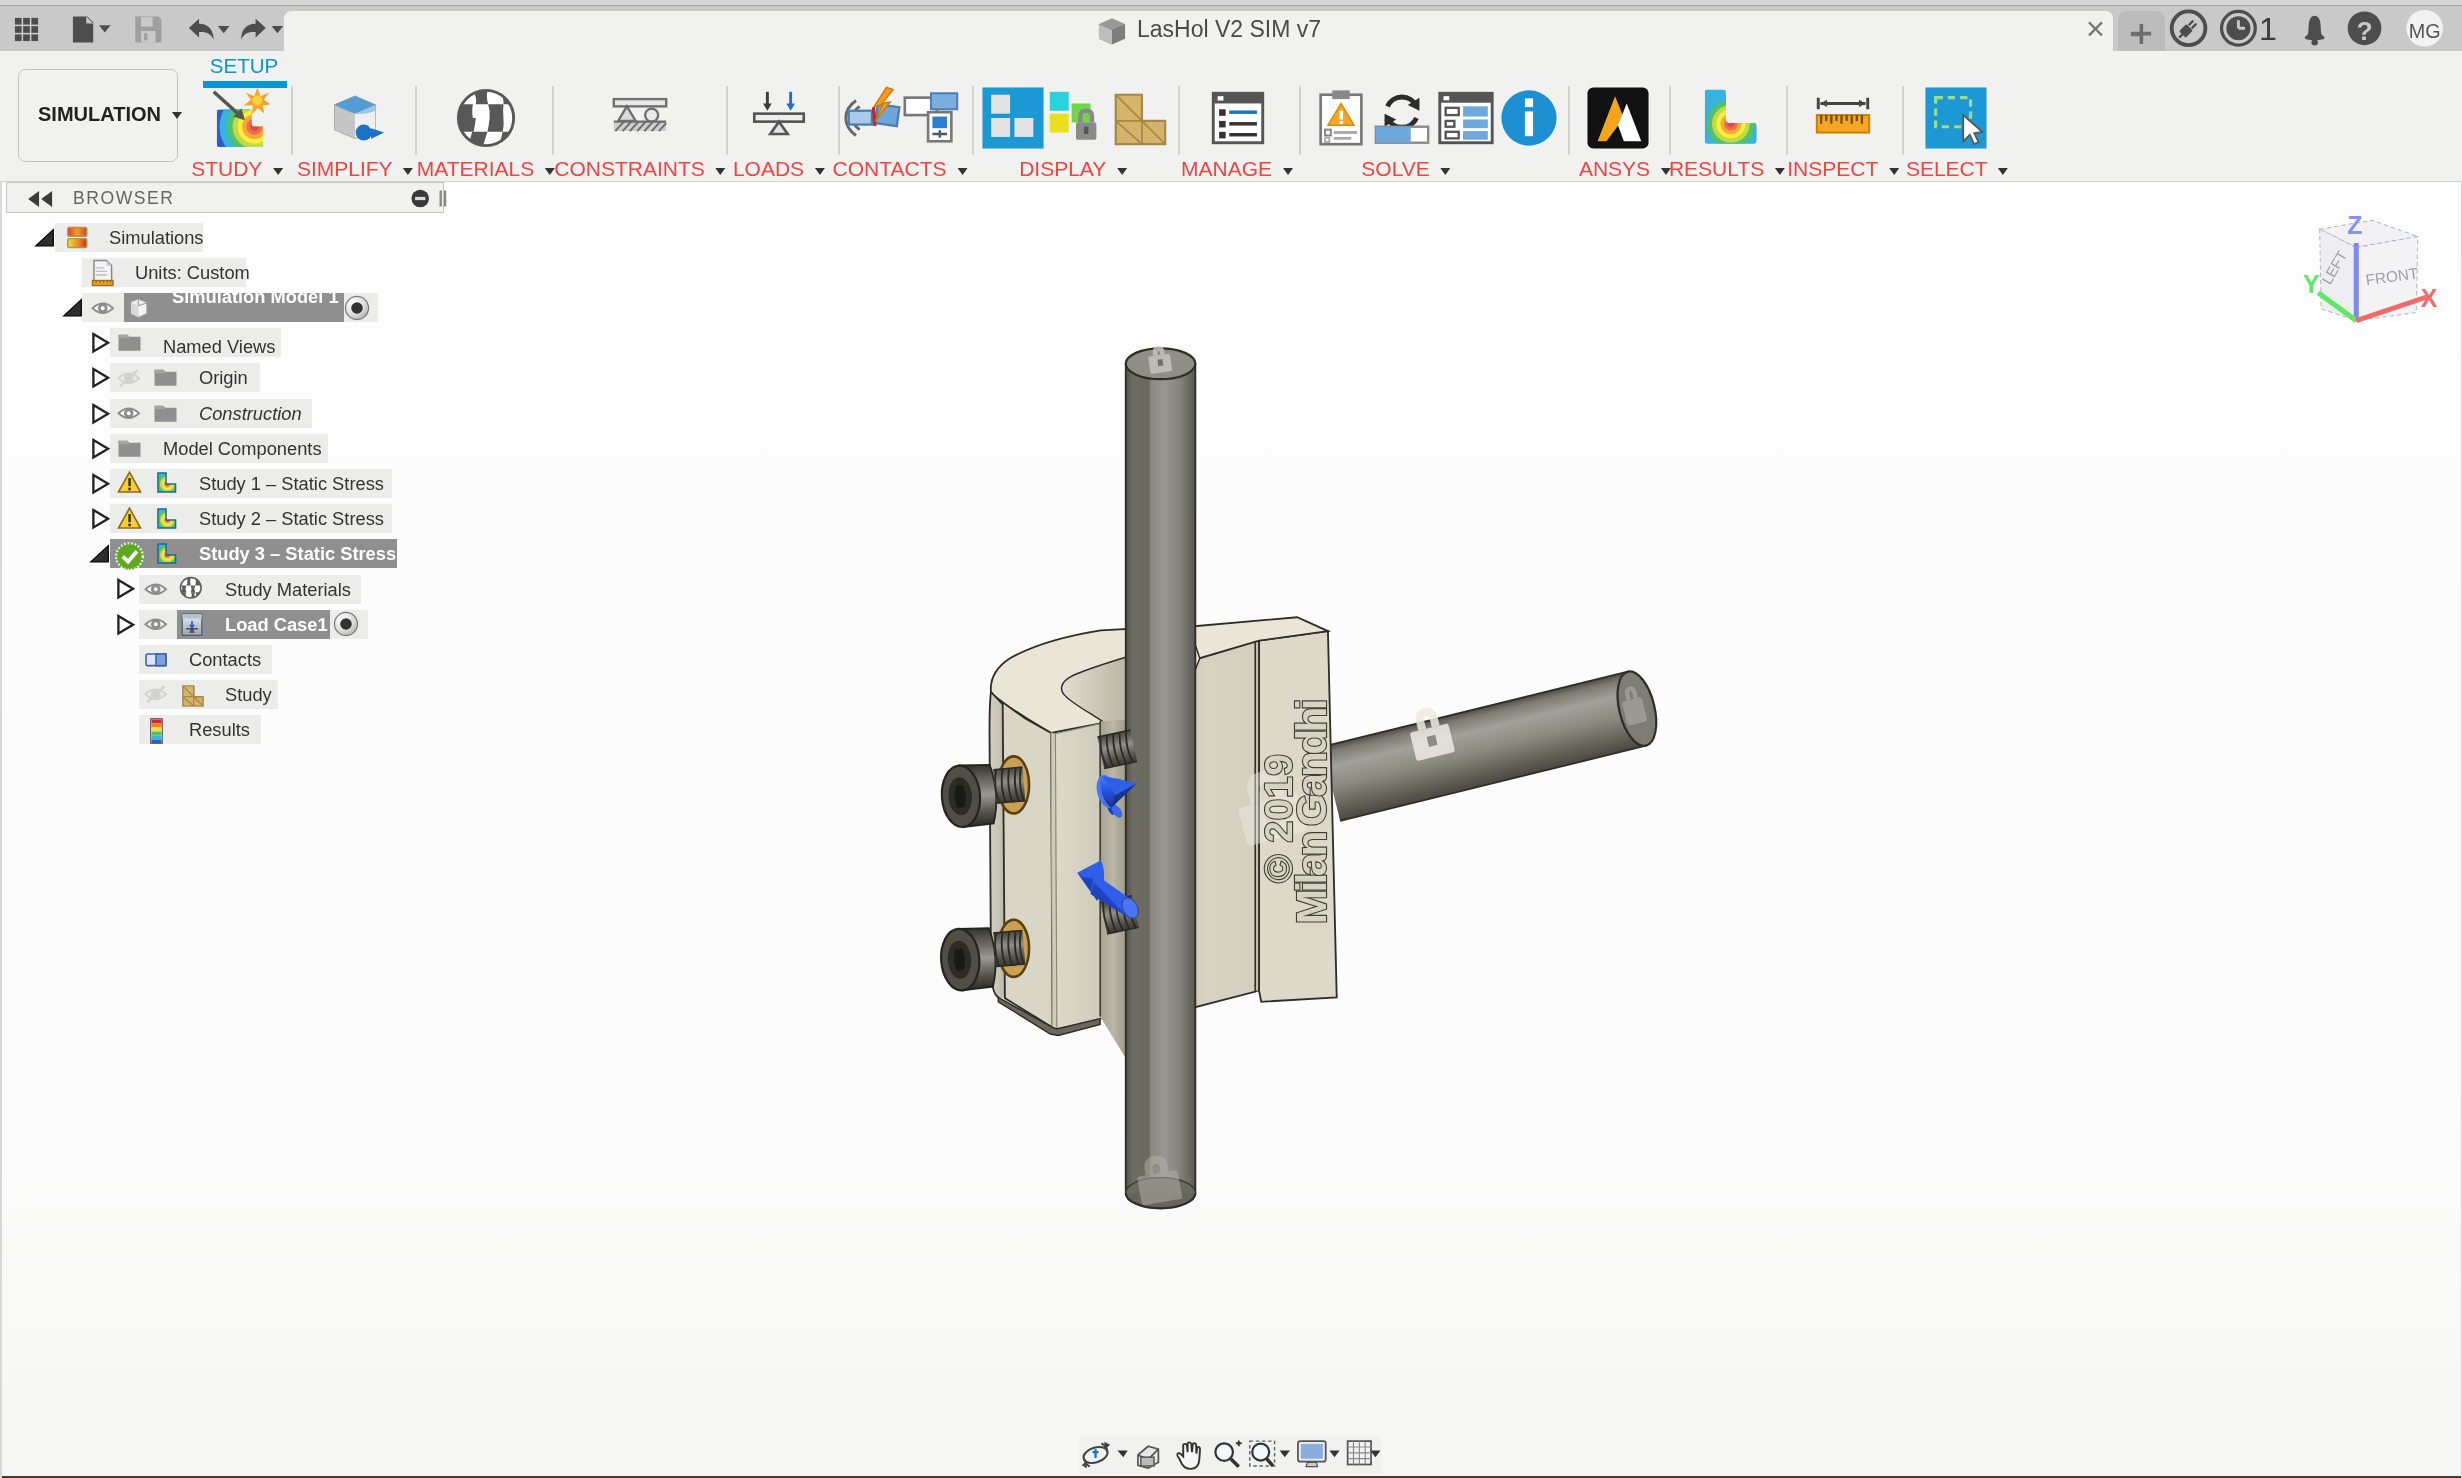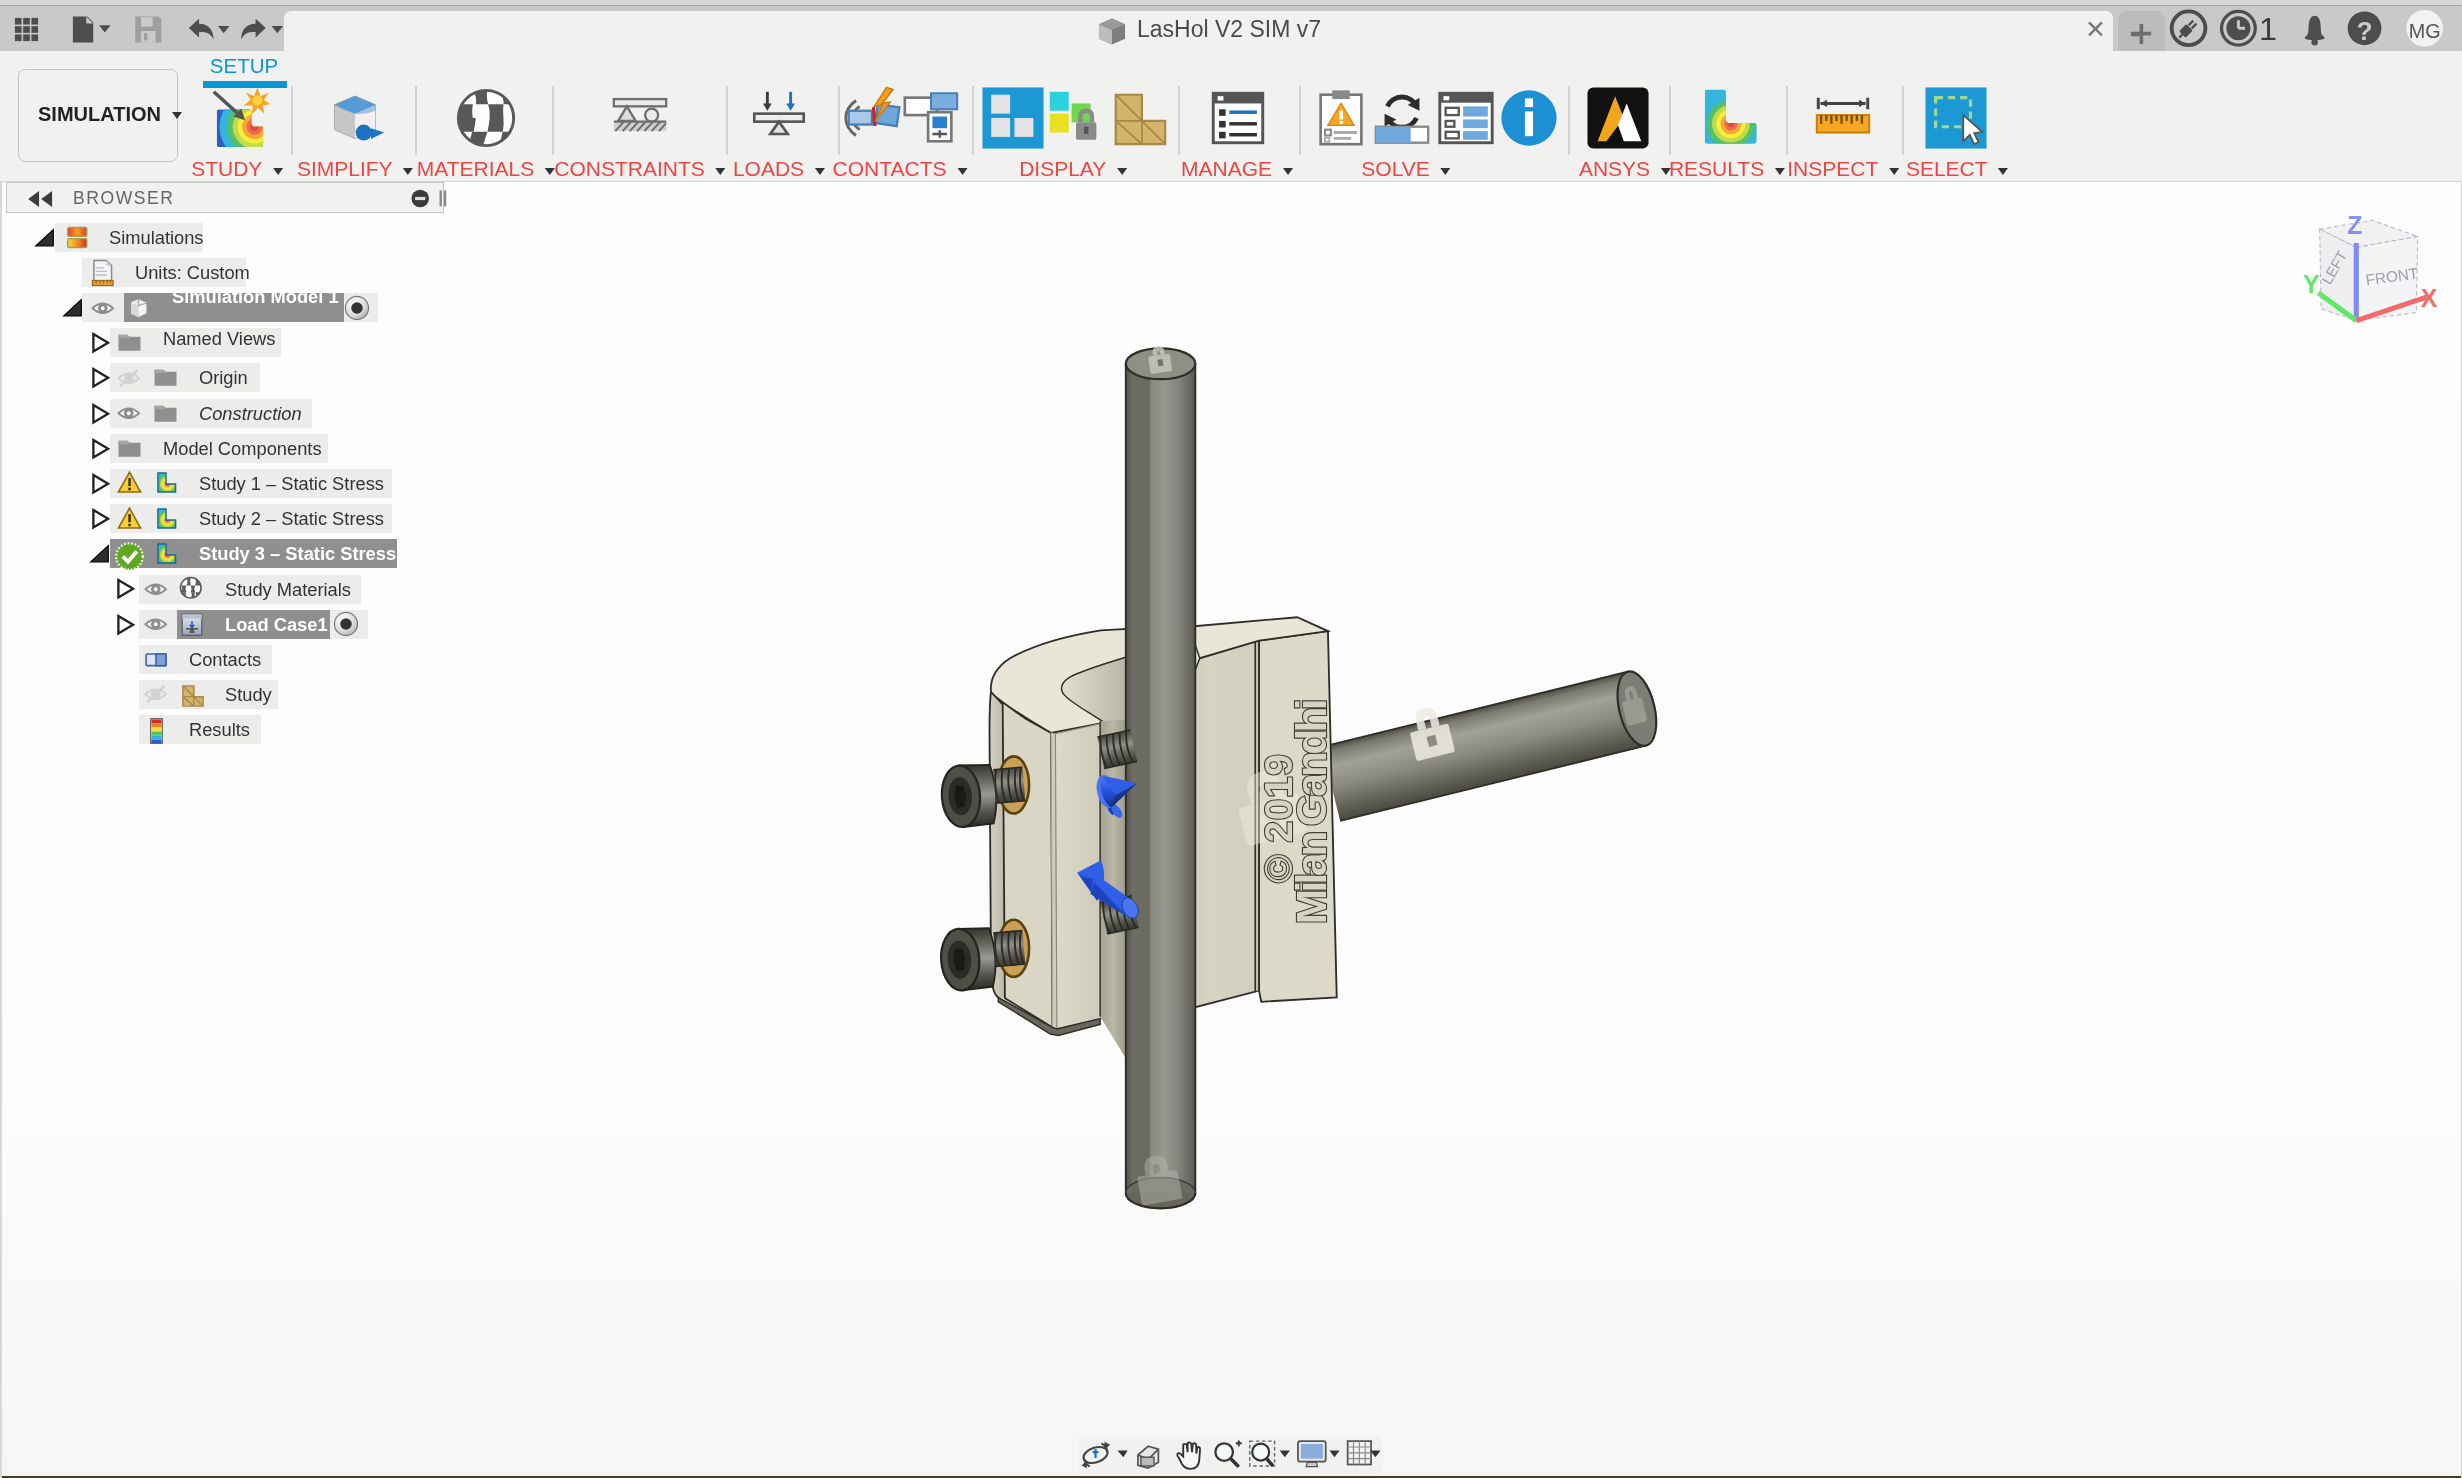--- a/index.html
+++ b/index.html
@@ -462,21 +462,21 @@
         </radialGradient>
       </defs>
   <circle cx="9" cy="9" r="8" fill="url(#rad1)" stroke="#777" stroke-width="0.8"></circle>
   <circle cx="9" cy="9" r="4" fill="#333"></circle>
 </svg>
 
 <svg class="abs" style="left:117px;top:331px" width="25" height="22" viewBox="0 0 17 15">
   <path d="M1 2.5 L7 2.5 L8.5 4 L16 4 L16 13.5 L1 13.5 Z" fill="#8f8f8f"></path>
   <path d="M1 2.5 L7 2.5 L8.5 4 L8.5 5 L1 5 Z" fill="#a5a5a5"></path>
 </svg>
-<div class="trow" style="left:163px;top:324px;">Named Views</div>
+<div class="trow" style="left:163px;top:332px;">Named Views</div>
 
 <svg class="abs" style="left:117px;top:368px" width="23.5" height="20.5" viewBox="0 0 16 14">
   <path d="M1 7 Q8 0.5 15 7 Q8 13.5 1 7 Z" fill="none" stroke="#d2d2d2" stroke-width="1.3"></path>
   <circle cx="8" cy="7" r="3.3" fill="#d2d2d2"></circle>
   <path d="M2 12.5 L14 1.5" stroke="#d2d2d2" stroke-width="1.6"></path>
 </svg>
 <svg class="abs" style="left:153px;top:366px" width="25" height="22" viewBox="0 0 17 15">
   <path d="M1 2.5 L7 2.5 L8.5 4 L16 4 L16 13.5 L1 13.5 Z" fill="#8f8f8f"></path>
   <path d="M1 2.5 L7 2.5 L8.5 4 L8.5 5 L1 5 Z" fill="#a5a5a5"></path>
 </svg>

